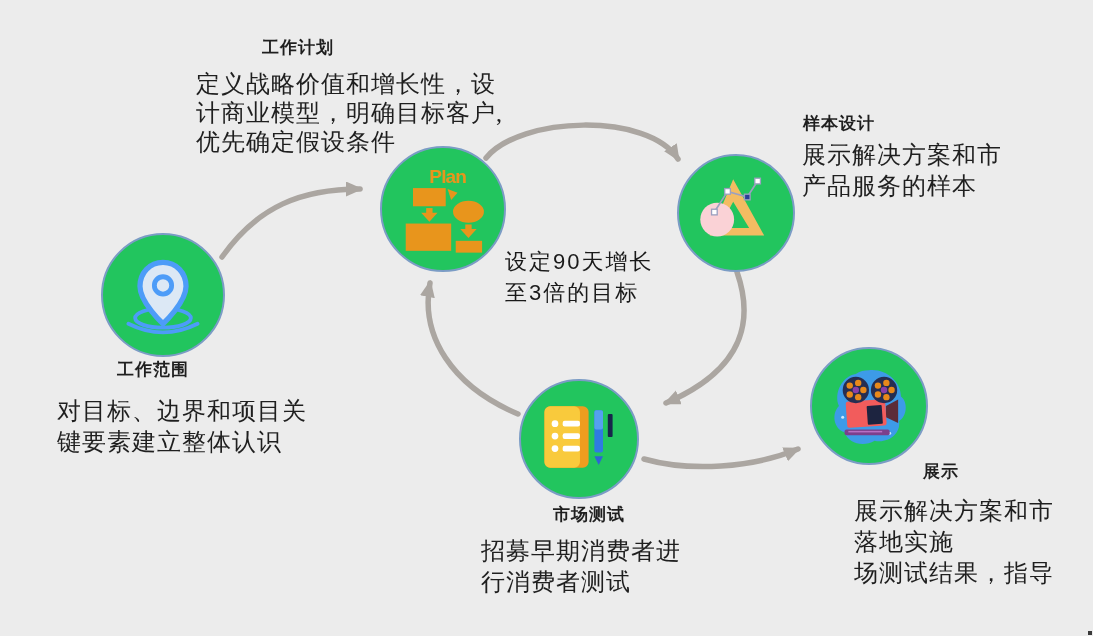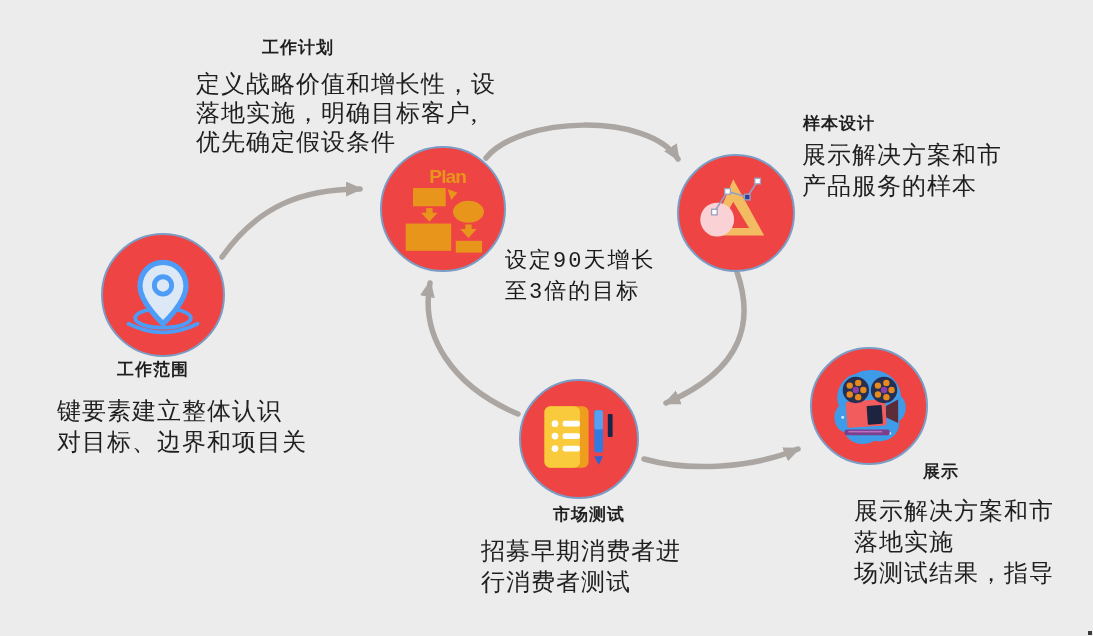--- a/index.html
+++ b/index.html
@@ -8,21 +8,21 @@
     width:1093px;height:636px;
     background:#ececec;
     overflow:hidden;
     font-family:"Liberation Serif","DejaVu Serif",serif;
     color:#1f1f1f;
   }
   .arrows-layer{position:absolute;left:0;top:0;width:1093px;height:636px;z-index:1;}
   .arrows-layer path.flow{fill:none;stroke:#aba6a1;stroke-width:5.5;stroke-linecap:round;}
   .node-circle{
     position:absolute;z-index:2;
-    background:#ef4444;
+    background:#22c55e;
     border:2px solid #7b9cc5;
     border-radius:50%;
     box-sizing:border-box;
     display:flex;align-items:center;justify-content:center;
   }
   .node-circle svg{display:block;}
   .n-scope{left:101px;top:233px;width:124px;height:124px;}
   .n-plan{left:380px;top:146px;width:126px;height:126px;}
   .n-sample{left:677px;top:154px;width:118px;height:118px;}
   .n-market{left:519px;top:379px;width:120px;height:120px;}
@@ -40,21 +40,21 @@
     position:absolute;z-index:3;
     font-size:24px;line-height:31px;letter-spacing:1px;white-space:nowrap;
   }
   .d-plan{left:196px;top:70px;line-height:29px;}
   .d-sample{left:802px;top:140px;}
   .d-scope{left:57px;top:396px;}
   .d-market{left:481px;top:536px;}
   .d-present{left:854px;top:496px;}
   .center-note{
     position:absolute;z-index:3;left:505px;top:246px;
-    font-family:Liberation Mono, monospace;
+    font-family:Liberation Sans, sans-serif;
     font-size:22px;line-height:31px;letter-spacing:2px;white-space:nowrap;
     color:#1a1a1a;
   }
   .corner-dot{
     position:absolute;z-index:4;right:1px;bottom:1px;width:4px;height:4px;background:#3a3a3a;
   }
   .plan-icon-label{
     font-family:"Liberation Sans","DejaVu Sans",sans-serif;
     font-weight:bold;font-size:21px;letter-spacing:-1px;
   }
@@ -175,26 +175,26 @@
     </svg>
   </div>
 
   <div class="node-title t-scope">工作范围</div>
   <div class="node-title t-plan">工作计划</div>
   <div class="node-title t-sample">样本设计</div>
   <div class="node-title t-market">市场测试</div>
   <div class="node-title t-present">展示</div>
 
   <div class="node-desc d-scope">
+    <div>对目标、边界和项目关</div>
     <div>键要素建立整体认识</div>
-    <div>对目标、边界和项目关</div>
   </div>
   <div class="node-desc d-plan">
     <div>定义战略价值和增长性，设</div>
-    <div>落地实施，明确目标客户,</div>
+    <div>计商业模型，明确目标客户,</div>
     <div>优先确定假设条件</div>
   </div>
   <div class="node-desc d-sample">
     <div>展示解决方案和市</div>
     <div>产品服务的样本</div>
   </div>
   <div class="node-desc d-market">
     <div>招募早期消费者进</div>
     <div>行消费者测试</div>
   </div>

